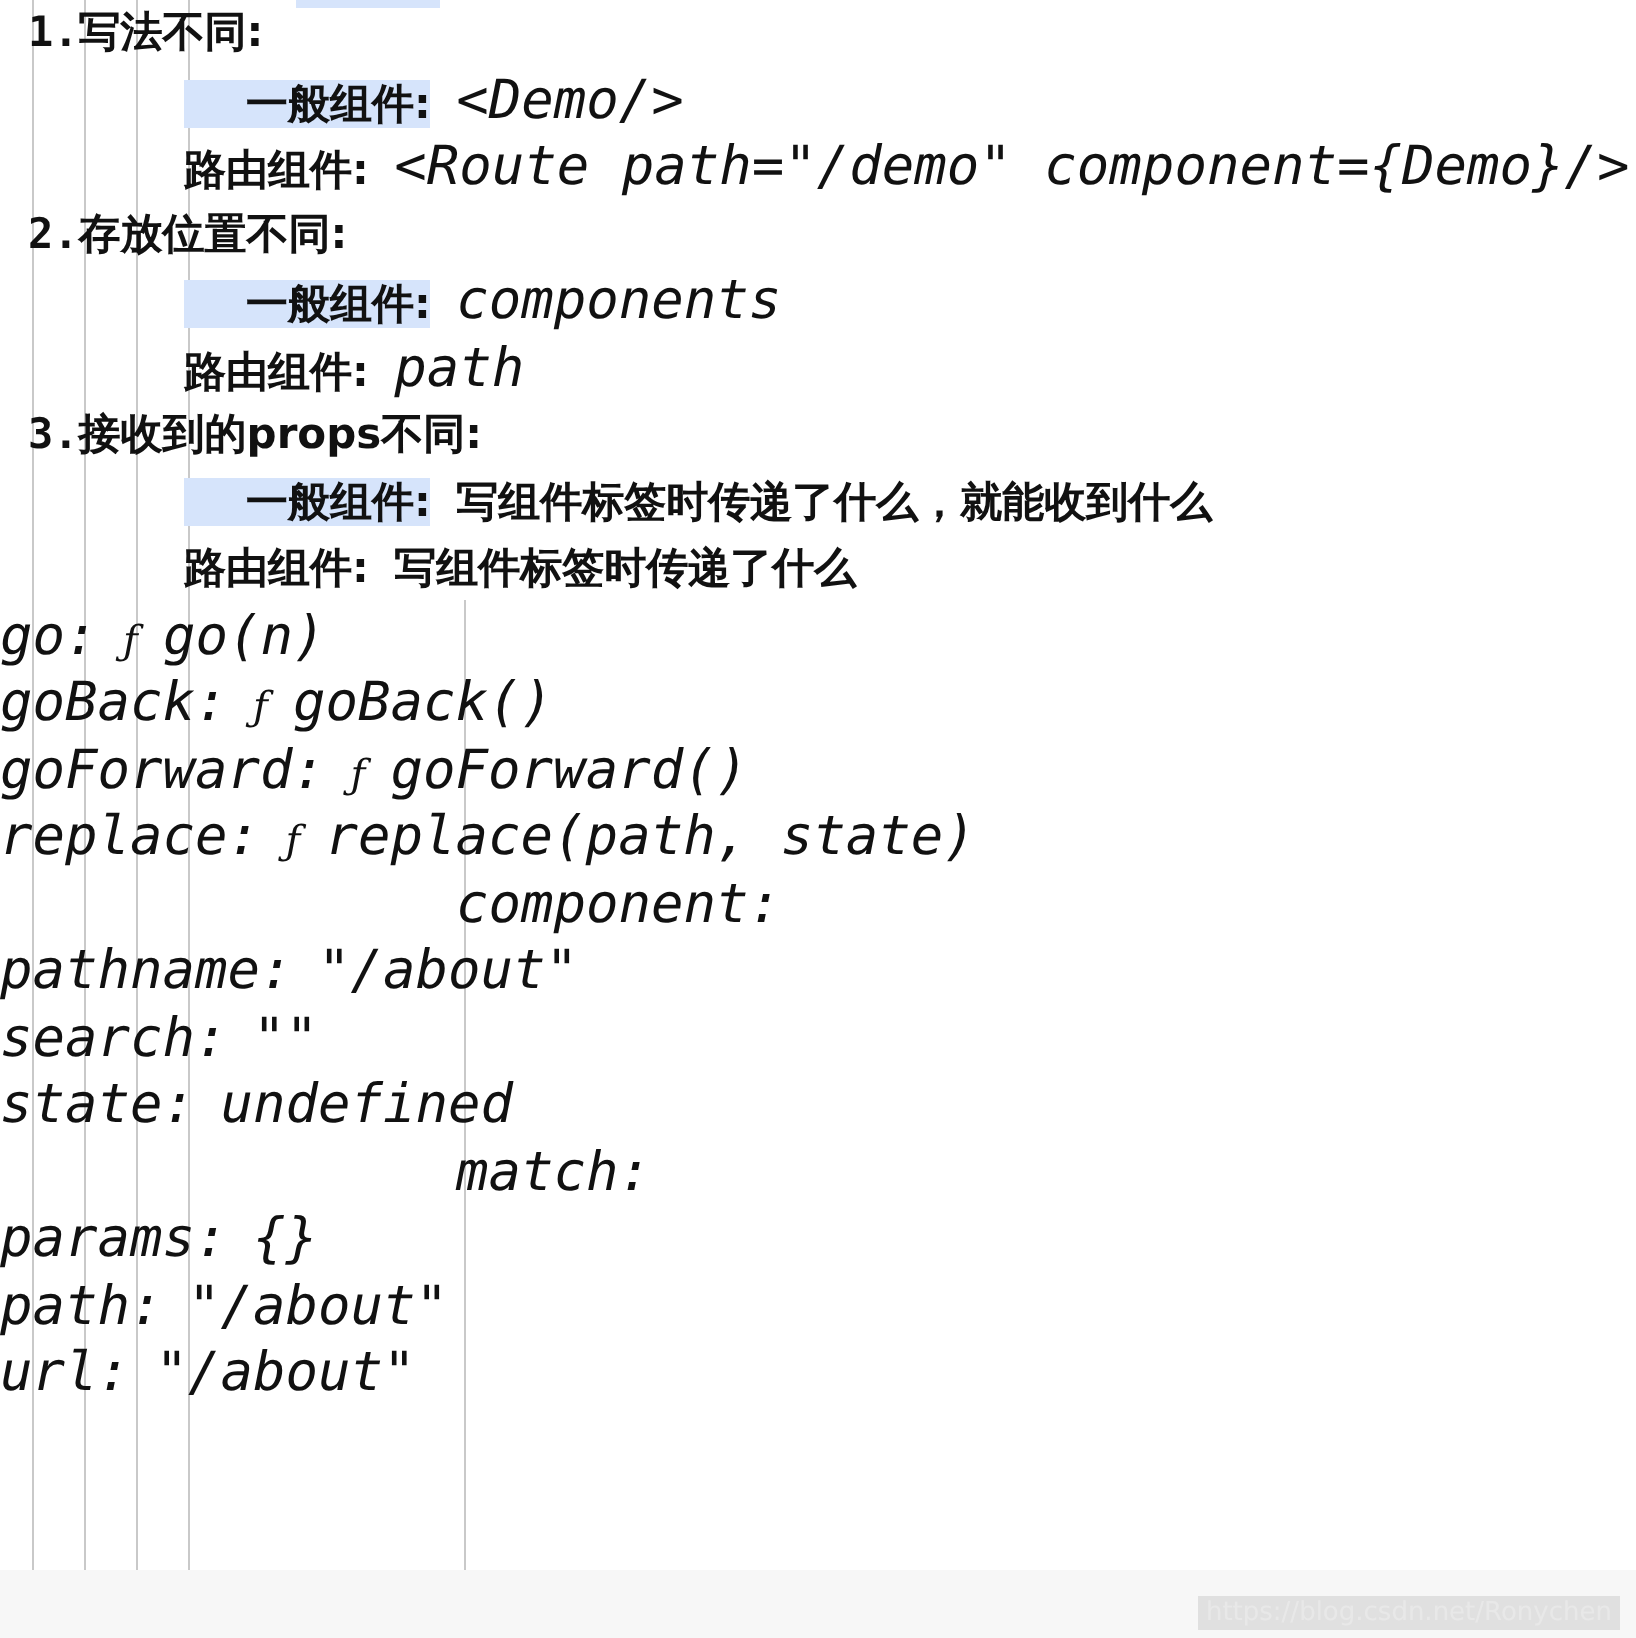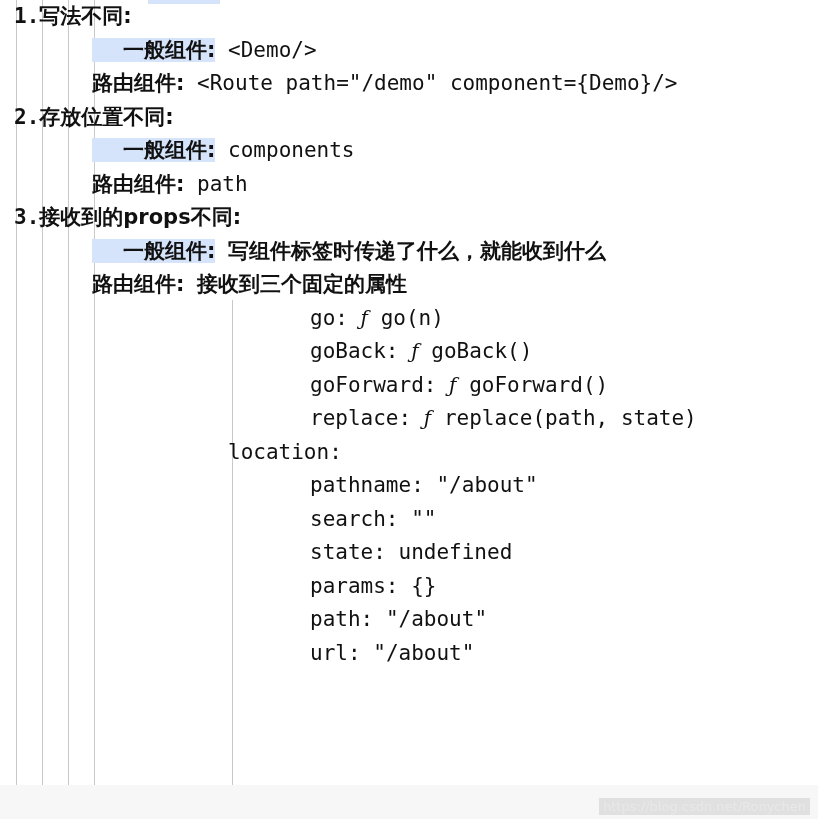--- a/index.html
+++ b/index.html
@@ -61,24 +61,25 @@
     position: absolute;
     left: 148px;
     top: -10px;
     width: 72px;
     height: 14px;
     background: #d6e4fb;
   }
   .ind1 { padding-left: 14px; }
   .ind2 { padding-left: 92px; }
   .ind3 { padding-left: 228px; }
-  .ind4 { padding-left: 310px; }
+  .ind4 { }
   .kwmono {
     font-family: "DejaVu Sans Mono", "Liberation Mono", monospace;
-    font-size: 21px;
+    font-size: 27px;
+    font-style: italic;
   }
   .fnital {
     font-family: "DejaVu Serif", "Liberation Serif", serif;
     font-style: italic;
     font-size: 20px;
   }
   .watermark {
     position: absolute;
     right: 8px;
     bottom: 4px;
@@ -115,32 +116,33 @@
     <div class="line ind1"><span class="num">1.</span><span class="cjk">写法不同:</span></div>
     <div class="line ind2"><span class="cjk hl">一般组件:</span><span class="mono"> </span><span class="kwmono">&lt;Demo/&gt;</span></div>
     <div class="line ind2"><span class="cjk">路由组件:</span><span class="mono"> </span><span class="kwmono">&lt;Route path="/demo" component={Demo}/&gt;</span></div>
 
     <div class="line ind1"><span class="num">2.</span><span class="cjk">存放位置不同:</span></div>
     <div class="line ind2"><span class="cjk hl">一般组件:</span><span class="mono"> </span><span class="kwmono">components</span></div>
     <div class="line ind2"><span class="cjk">路由组件:</span><span class="mono"> </span><span class="kwmono">path</span></div>
 
     <div class="line ind1"><span class="num">3.</span><span class="cjk">接收到的props不同:</span></div>
     <div class="line ind2"><span class="cjk hl">一般组件:</span><span class="mono"> </span><span class="cjk">写组件标签时传递了什么，就能收到什么</span></div>
-    <div class="line ind2"><span class="cjk">路由组件:</span><span class="mono"> </span><span class="cjk">接收到三个固定的属性</span></div>
+    <div class="line ind2"><span class="cjk">路由组件:</span><span class="mono"> </span><span class="cjk">写组件标签时传递了什么</span></div>
 
     <div class="line ind4"><span class="kwmono">go:</span><span class="mono"> </span><span class="fnital">ƒ</span><span class="mono"> </span><span class="kwmono">go(n)</span></div>
     <div class="line ind4"><span class="kwmono">goBack:</span><span class="mono"> </span><span class="fnital">ƒ</span><span class="mono"> </span><span class="kwmono">goBack()</span></div>
     <div class="line ind4"><span class="kwmono">goForward:</span><span class="mono"> </span><span class="fnital">ƒ</span><span class="mono"> </span><span class="kwmono">goForward()</span></div>
     <div class="line ind4"><span class="kwmono">replace:</span><span class="mono"> </span><span class="fnital">ƒ</span><span class="mono"> </span><span class="kwmono">replace(path, state)</span></div>
 
-    <div class="line ind3"><span class="kwmono">location:</span></div>
+    <div class="line ind3"><span class="kwmono">component:</span></div>
     <div class="line ind4"><span class="kwmono">pathname:</span><span class="mono"> </span><span class="kwmono">"/about"</span></div>
     <div class="line ind4"><span class="kwmono">search:</span><span class="mono"> </span><span class="kwmono">""</span></div>
     <div class="line ind4"><span class="kwmono">state:</span><span class="mono"> </span><span class="kwmono">undefined</span></div>
 
+    <div class="line ind3"><span class="kwmono">match:</span></div>
     <div class="line ind4"><span class="kwmono">params:</span><span class="mono"> </span><span class="kwmono">{}</span></div>
     <div class="line ind4"><span class="kwmono">path:</span><span class="mono"> </span><span class="kwmono">"/about"</span></div>
     <div class="line ind4"><span class="kwmono">url:</span><span class="mono"> </span><span class="kwmono">"/about"</span></div>
 
   </div>
 
   <div class="bar-bottom"></div>
   <div class="watermark">https://blog.csdn.net/Ronychen</div>
 </div>
 

